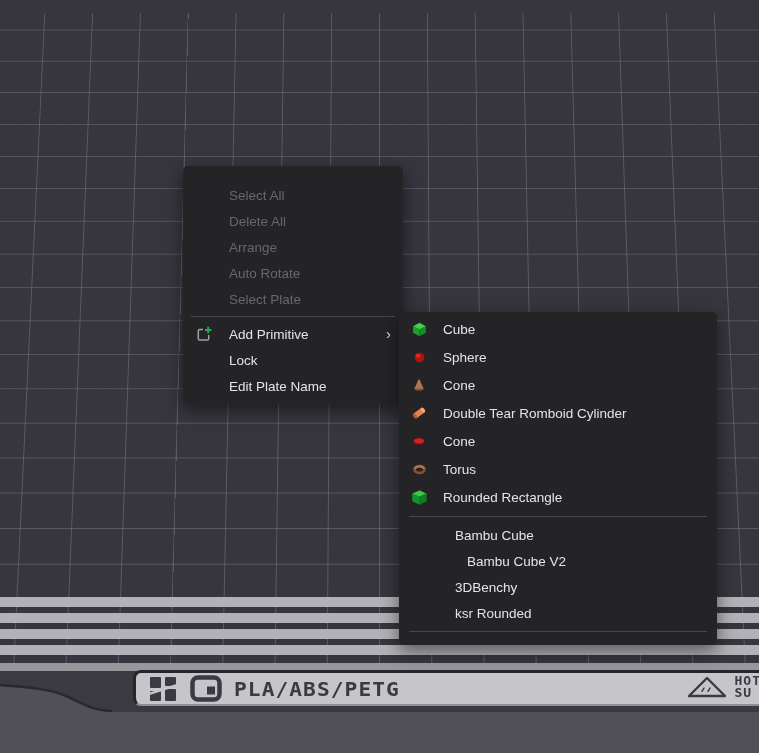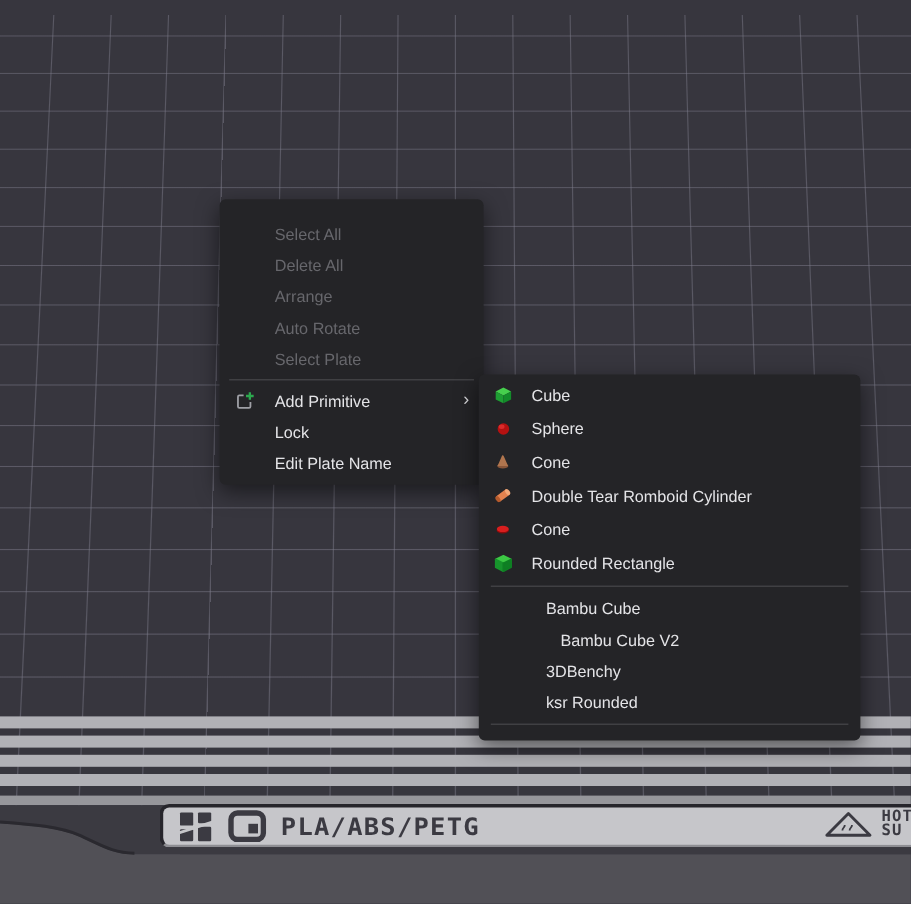--- a/index.html
+++ b/index.html
@@ -211,20 +211,29 @@
         <svg width="14" height="14" viewBox="0 0 14 14">
           <ellipse cx="7" cy="8" rx="5" ry="2.6" fill="#8c0c0c"></ellipse>
           <ellipse cx="7" cy="6.8" rx="5" ry="2.6" fill="#d81e1e"></ellipse>
         </svg>
       </span>
       <span class="lbl">Cone</span>
     </div>
     <div class="row">
       <span class="ic">
         <svg width="15" height="15" viewBox="0 0 14 14">
+          <ellipse cx="7" cy="7" rx="4.6" ry="3.2" fill="none" stroke="#8a4f2e" stroke-width="2.6"></ellipse>
+          <path d="M2.6,6.4 A4.6,3.2 0 0 1 11.4,6.4" fill="none" stroke="#b5734b" stroke-width="2.2"></path>
+        </svg>
+      </span>
+      <span class="lbl">Torus</span>
+    </div>
+    <div class="row">
+      <span class="ic">
+        <svg width="15" height="15" viewBox="0 0 14 14">
           <polygon points="7,1 13,4 7,7 1,4" fill="#3cc844" stroke="#3cc844" stroke-width="1.4" stroke-linejoin="round"></polygon>
           <polygon points="1,4 7,7 7,13 1,10" fill="#17942c" stroke="#17942c" stroke-width="1.4" stroke-linejoin="round"></polygon>
           <polygon points="13,4 7,7 7,13 13,10" fill="#0e7f23" stroke="#0e7f23" stroke-width="1.4" stroke-linejoin="round"></polygon>
         </svg>
       </span>
       <span class="lbl">Rounded Rectangle</span>
     </div>
     <div class="sep"></div>
     <div class="row model">
       <span class="lbl" style="margin-left:0">Bambu Cube</span>

